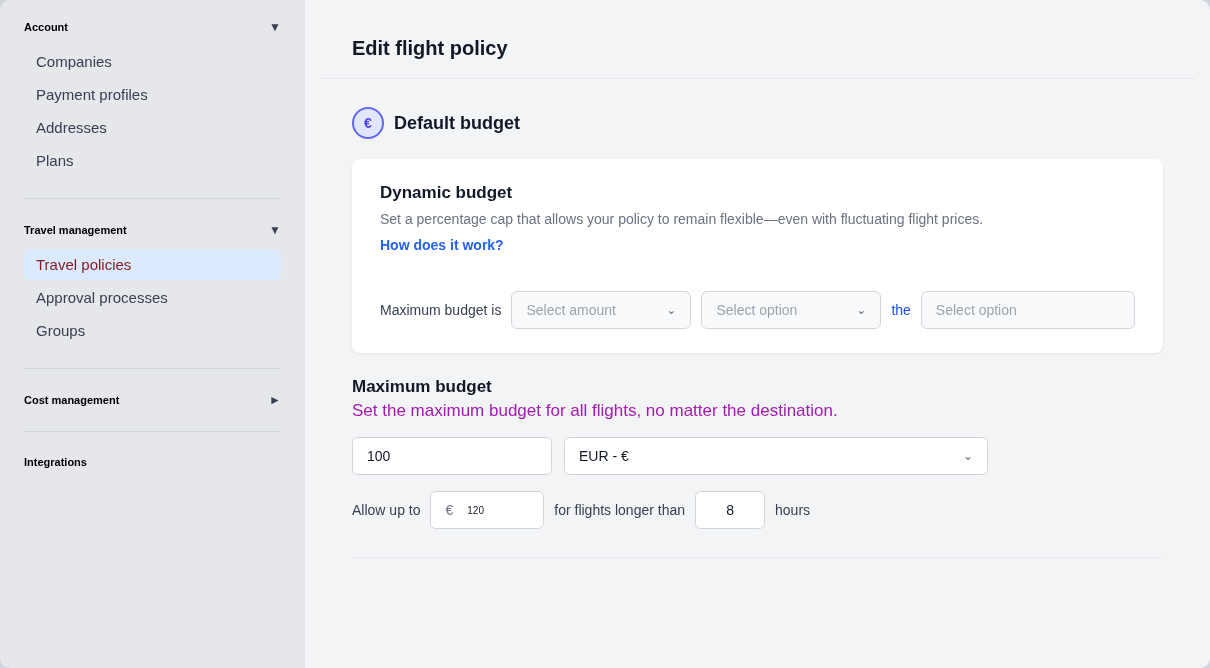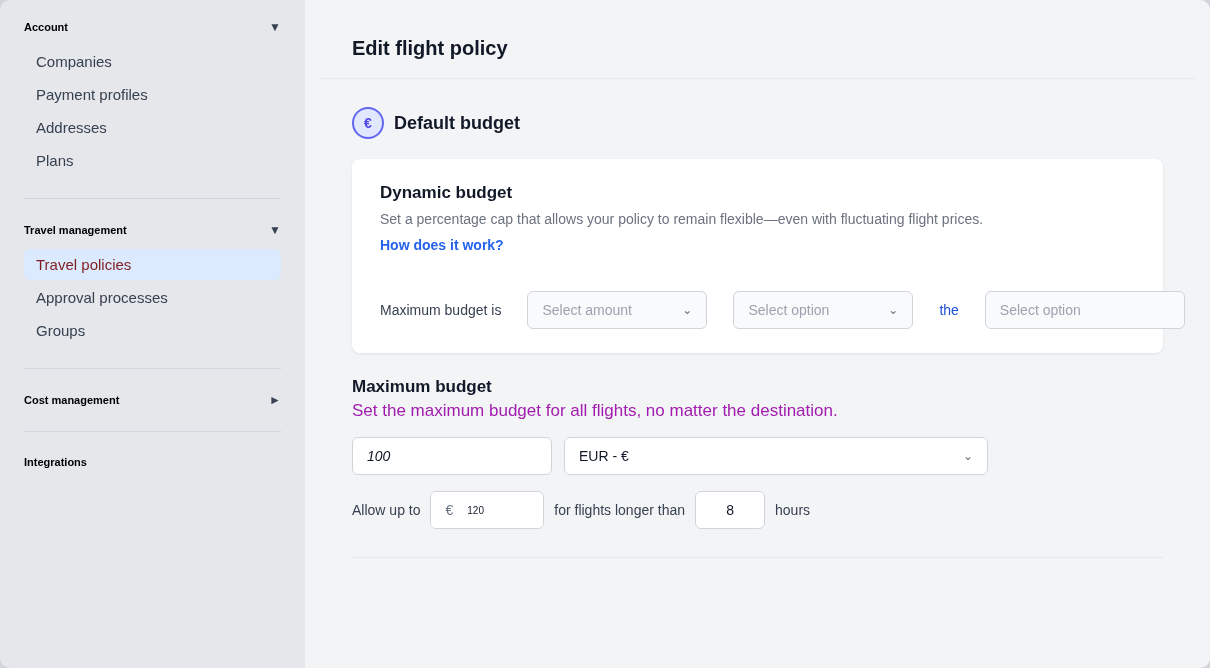--- a/index.html
+++ b/index.html
@@ -159,21 +159,21 @@
       font-weight: 600;
       text-decoration: none;
       cursor: pointer;
       margin-bottom: 20px;
       display: inline-block;
     }
 
     .budget-row {
       display: flex;
       align-items: center;
-      gap: 26px;
+      gap: 10px;
       margin-top: 18px;
       flex-wrap: nowrap;
       text-align: center;
     }
 
     .budget-row-label {
       font-size: 14px;
       color: #374151;
       white-space: nowrap;
     }
@@ -246,21 +246,20 @@
 
     .text-input {
       border: 1px solid #d1d5db;
       border-radius: 6px;
       padding: 10px 14px;
       font-size: 14px;
       color: #111827;
       background: #ffffff;
       outline: none;
       width: 200px;
-      font-style: italic;
     }
 
     .currency-select {
       display: flex;
       align-items: center;
       justify-content: space-between;
       border: 1px solid #d1d5db;
       border-radius: 6px;
       padding: 10px 14px;
       background: #ffffff;

